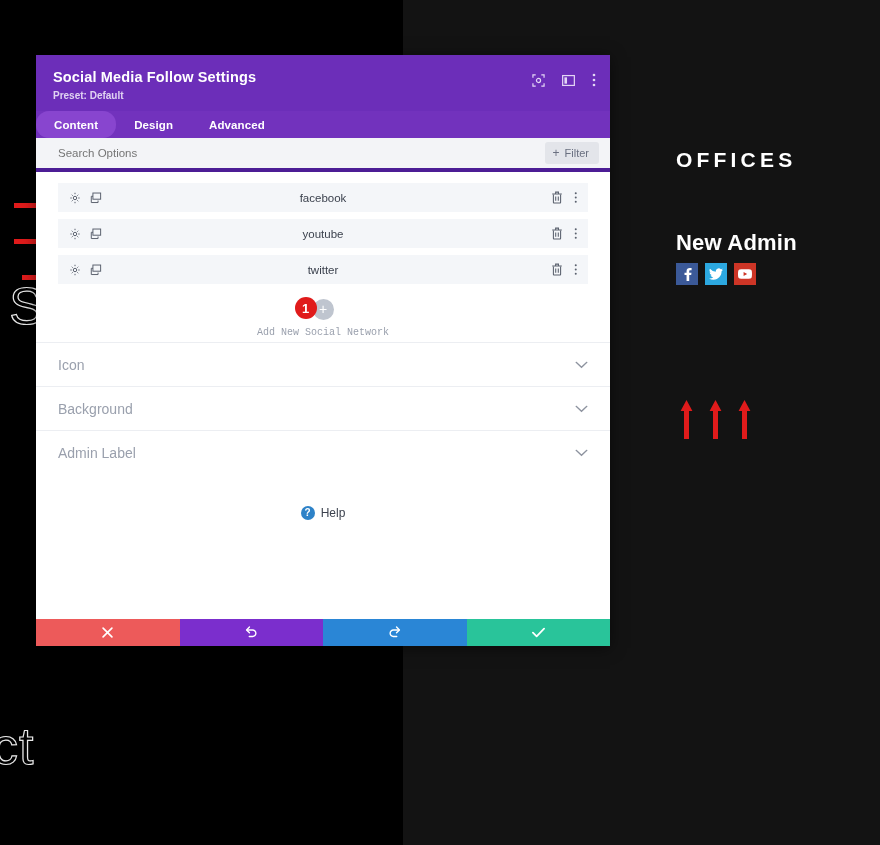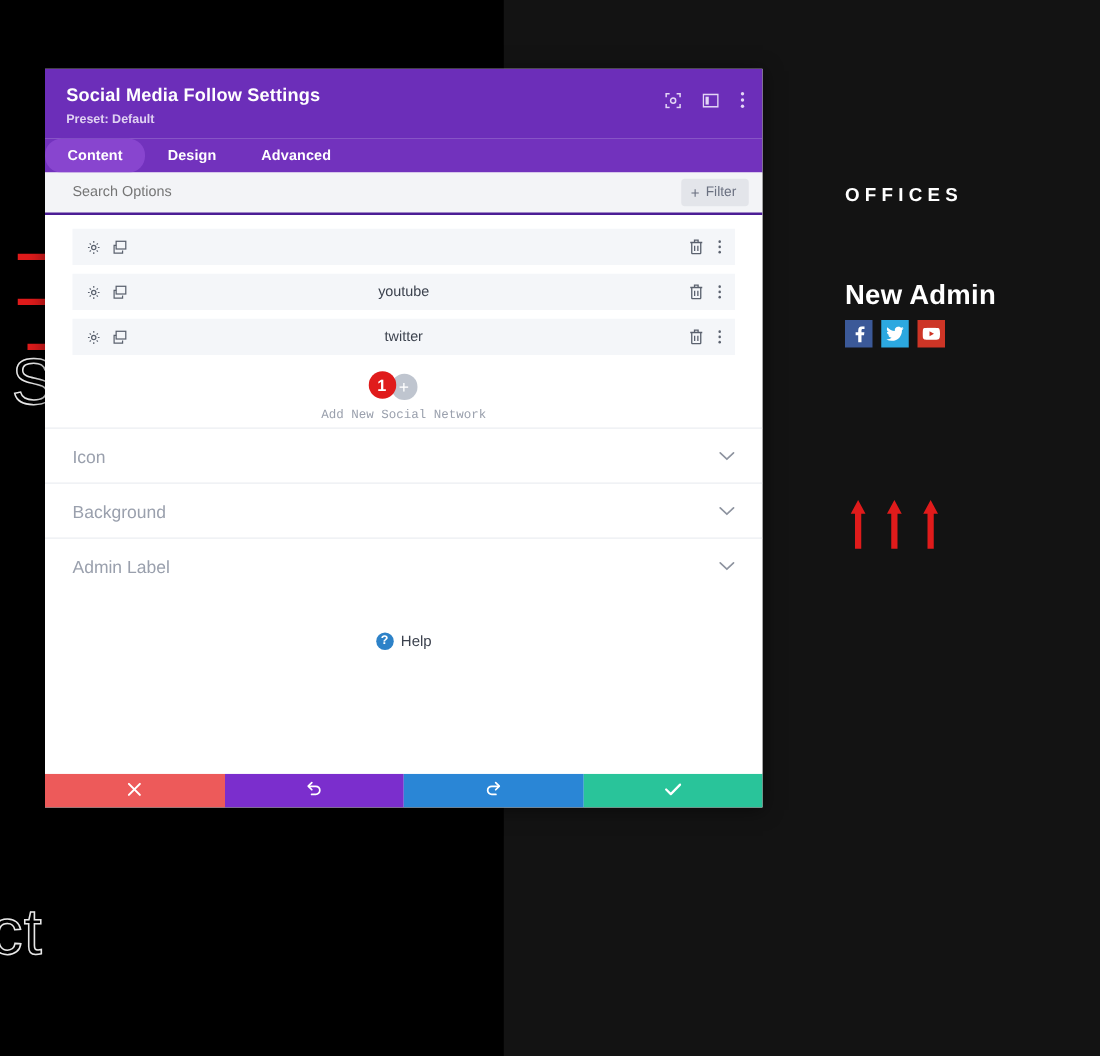--- a/index.html
+++ b/index.html
@@ -29,21 +29,21 @@
     letter-spacing: 1px;
     white-space: nowrap;
     user-select: none;
   }
   .ghost-1 { left: -36px; top: 276px; font-size: 52px; }
   .ghost-2 { left: -8px; top: 716px; font-size: 52px; }
 
   
   .offices { position: absolute; left: 676px; top: 148px; width: 200px; }
   .offices-title {
-    color: #ffffff; font-size: 15px; font-weight: bold;
+    color: #ffffff; font-size: 21px; font-weight: bold;
     letter-spacing: 4.2px;
   }
   .city {
     margin-top: 58px;
     color: #ffffff; font-size: 22px; font-weight: bold; letter-spacing: .2px;
   }
   .addr-lines { margin-top: 11px; }
   .addr-line {
     color: #ffffff; font-size: 18.5px; line-height: 26px;
     letter-spacing: .4px; font-weight: 400;
@@ -95,21 +95,21 @@
   }
   .tab {
     display: flex; align-items: center; justify-content: center;
     color: #ffffff; font-size: 11.5px; font-weight: bold;
     padding: 0 18px; cursor: pointer; letter-spacing: .1px; border-radius: 13px;
   }
   .tab.active { background: #8845cf; }
 
   .searchbar {
     background: #f3f4f7; height: 34px; display: flex; align-items: center;
-    padding: 0 11px 0 22px; border-bottom: 2px solid #4c1d95;
+    padding: 0 11px 0 22px; border-bottom: 4px solid #4c1d95;
     position: relative;
   }
   .search-input {
     border: none; background: transparent; outline: none;
     font-family: "Liberation Sans", sans-serif; font-size: 11.5px;
     color: #9a9fae; flex: 1;
   }
   .filter-btn {
     background: #e3e5ea; color: #6a7080; font-size: 11px;
     padding: 5px 10px 5px 8px; border-radius: 3px; cursor: pointer;
@@ -313,20 +313,21 @@
             </span>
             <span class="r-icon">
               <svg width="12" height="12" viewBox="0 0 14 14">
                 <g fill="none" stroke="#5a616e" stroke-width="1.15">
                   <rect x="3.4" y="1.2" width="9" height="7.2"></rect>
                   <path d="M9.4 9.9v2.4H1.5V5h2"></path>
                 </g>
               </svg>
             </span>
           </div>
+          <div class="net-name">facebook</div>
           <div class="net-right">
             <span class="r-icon">
               <svg width="12" height="13" viewBox="0 0 13 14">
                 <g fill="none" stroke="#5a616e" stroke-width="1.15">
                   <path d="M1.3 3.2h10.4M5 1.2h3.1v2H5zM2.6 3.9v8.3a.7.7 0 0 0 .7.7h6.4a.7.7 0 0 0 .7-.7V3.9"></path>
                   <path d="M5.1 6v4.5M7.9 6v4.5"></path>
                 </g>
               </svg>
             </span>
             <span class="r-icon">

